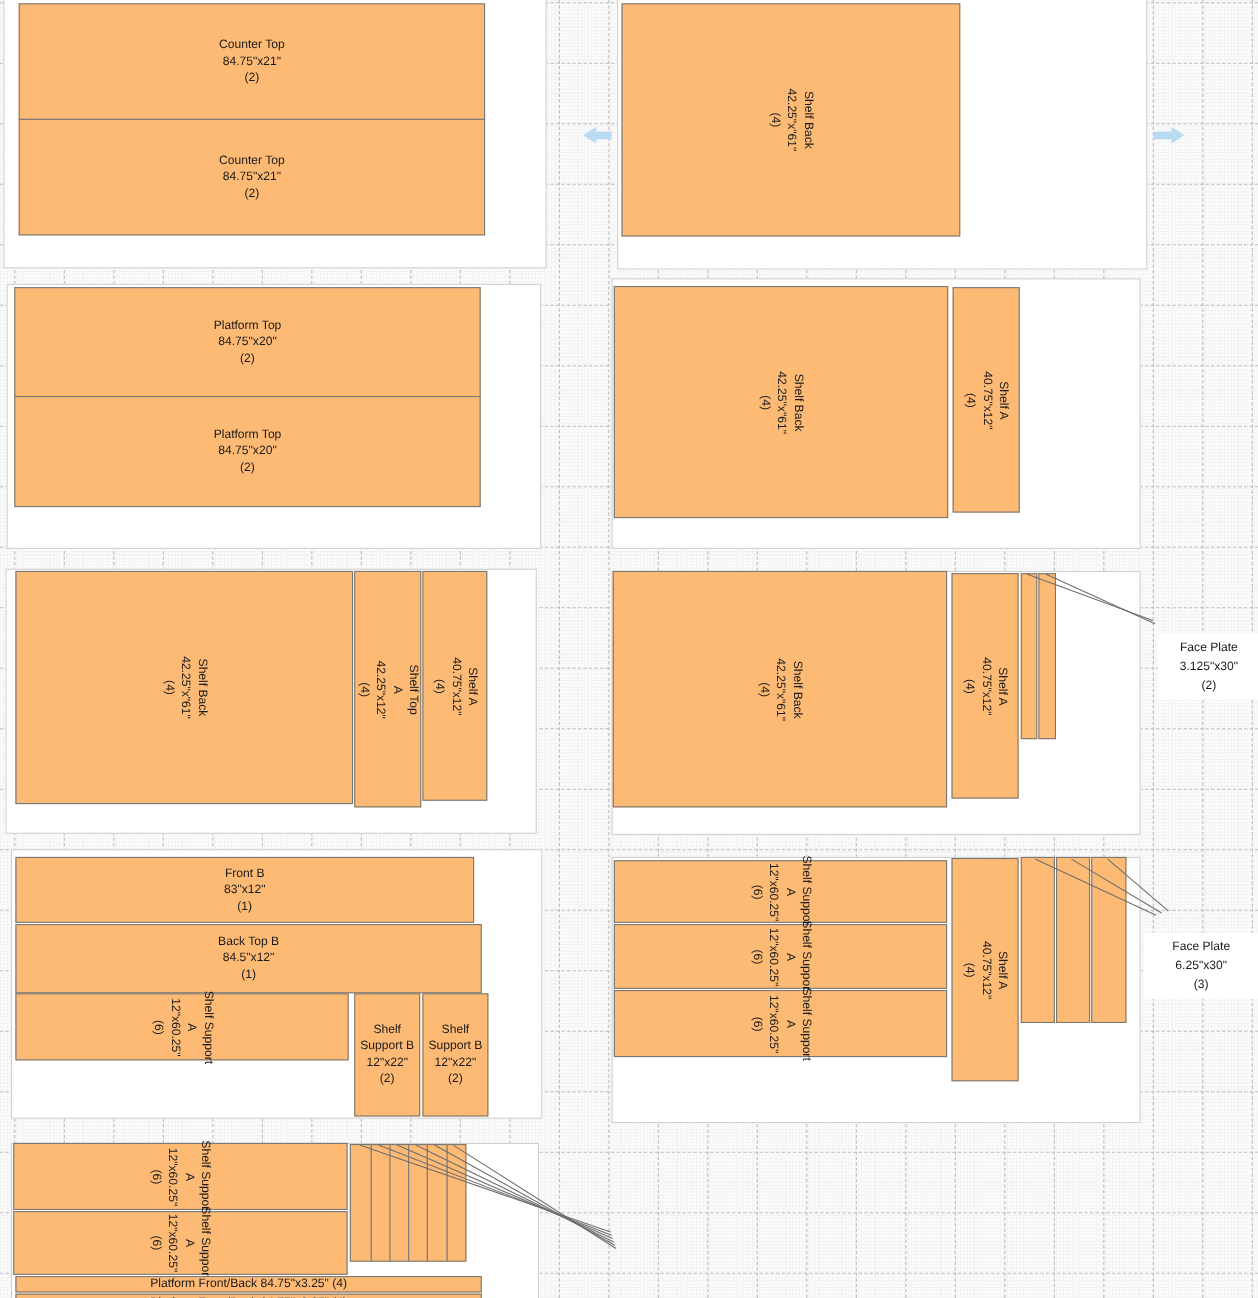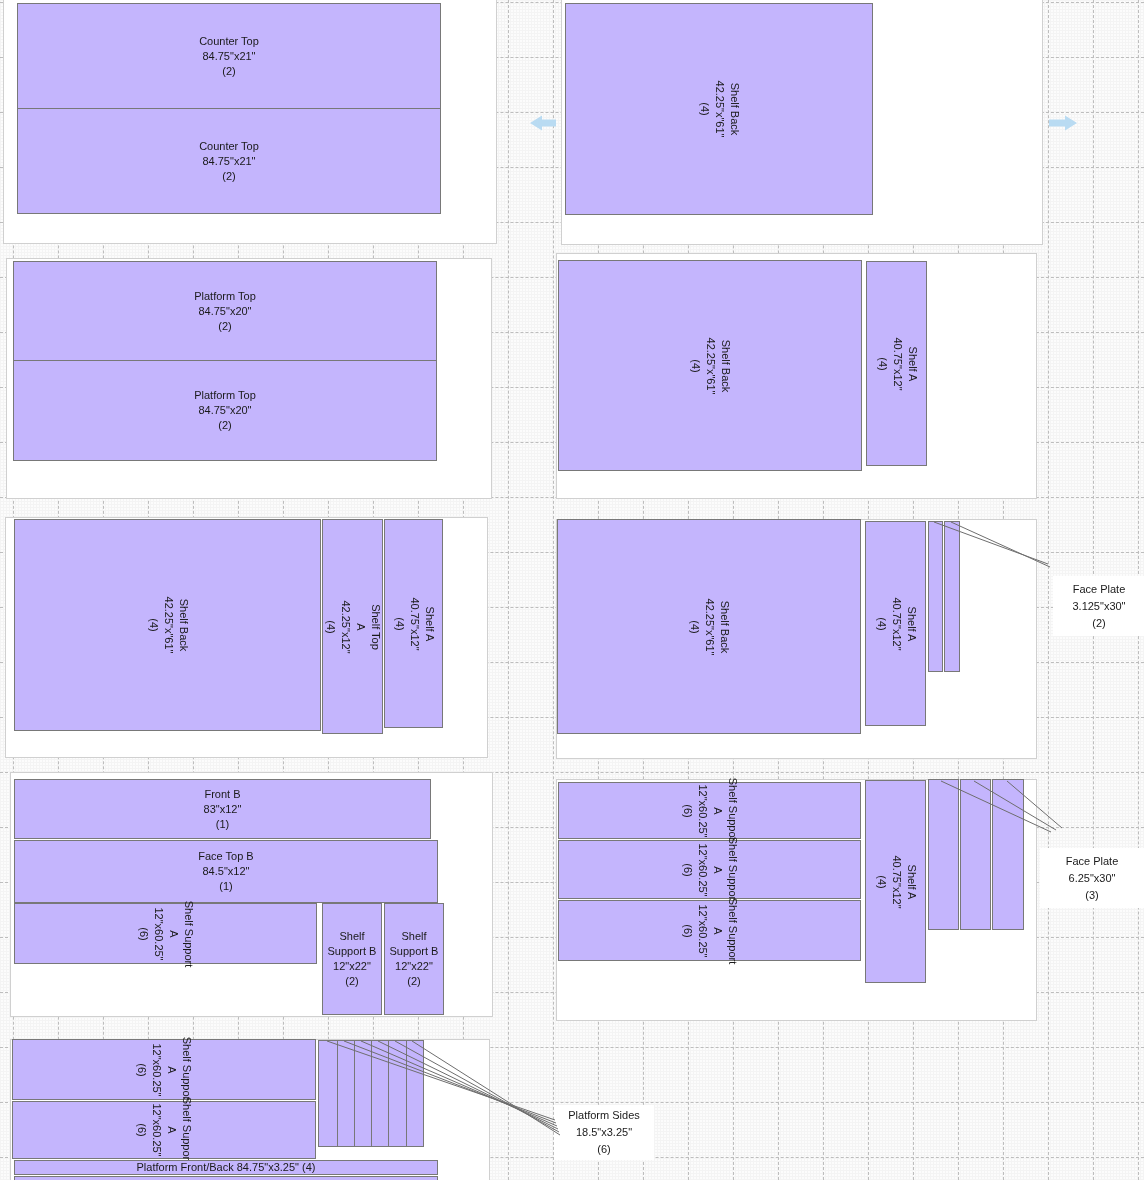--- a/index.html
+++ b/index.html
@@ -17,21 +17,21 @@
       repeating-linear-gradient(90deg, #f4f4f4 0 1px, transparent 1px 3px),
       repeating-linear-gradient(0deg,  #ececec 0 1px, transparent 1px 15px),
       repeating-linear-gradient(90deg, #ececec 0 1px, transparent 1px 15px),
       repeating-linear-gradient(0deg,  #dcdcdc 0 1px, transparent 1px 30px),
       repeating-linear-gradient(90deg, #dcdcdc 0 1px, transparent 1px 30px);
   }
   .dash-h{position:absolute;left:0;width:1144px;height:0;border-top:1px dashed #bdbdbd;z-index:1;}
   .dash-v{position:absolute;top:0;height:1180px;width:0;border-left:1px dashed #bdbdbd;z-index:1;}
   .sheet{position:absolute;background:#ffffff;border:1px solid #d0d0d0;z-index:2;box-sizing:border-box;}
   .part{
-    position:absolute;background:#c4b5fd;border:1px solid #787878;z-index:3;
+    position:absolute;background:#fdba74;border:1px solid #787878;z-index:3;
     box-sizing:border-box;display:flex;align-items:center;justify-content:center;
   }
   .lbl{
     text-align:center;font-size:11px;line-height:15px;color:#1a1a1a;white-space:pre-line;
   }
   .lbl span{display:block;}
   .rotwrap{position:absolute;left:50%;top:50%;transform:translate(-50%,-50%) rotate(90deg);}
   .part.rel{display:block;}
   .note{
     position:absolute;background:#ffffff;z-index:4;display:flex;align-items:center;justify-content:center;
@@ -195,21 +195,21 @@
     </div>
   </div>
 
   <div class="part" style="left:14px;top:779px;width:417px;height:60px">
     <div class="lbl">
       <span>Front B</span><span>83"x12"</span><span>(1)</span>
     </div>
   </div>
   <div class="part" style="left:14px;top:840px;width:424px;height:63px">
     <div class="lbl">
-      <span>Face Top B</span><span>84.5"x12"</span><span>(1)</span>
+      <span>Back Top B</span><span>84.5"x12"</span><span>(1)</span>
     </div>
   </div>
   <div class="part rel" style="left:14px;top:903px;width:303px;height:61px">
     <div class="rotwrap">
         <div class="lbl" style="width:70px">
       <span>Shelf Support A</span><span>12"x60.25"</span><span>(6)</span>
     </div>
       </div>
   </div>
   <div class="part" style="left:322px;top:903px;width:60px;height:112px">
@@ -273,25 +273,20 @@
       <span>Shelf Support A</span><span>12"x60.25"</span><span>(6)</span>
     </div>
       </div>
   </div>
   <div class="part" style="left:318px;top:1040px;width:20px;height:107px"></div>
   <div class="part" style="left:337px;top:1040px;width:18px;height:107px"></div>
   <div class="part" style="left:354px;top:1040px;width:18px;height:107px"></div>
   <div class="part" style="left:371px;top:1040px;width:18px;height:107px"></div>
   <div class="part" style="left:388px;top:1040px;width:19px;height:107px"></div>
   <div class="part" style="left:406px;top:1040px;width:18px;height:107px"></div>
-  <div class="note" style="left:554px;top:1105px;width:100px;height:55px">
-    <div class="lbl" style="line-height:17px">
-      <span>Platform Sides</span><span>18.5"x3.25"</span><span>(6)</span>
-    </div>
-  </div>
   <div class="part" style="left:14px;top:1160px;width:424px;height:15px">
     <div class="lbl" style="line-height:13px">
       <span>Platform Front/Back 84.75"x3.25" (4)</span>
     </div>
   </div>
   <div class="part" style="left:14px;top:1176px;width:424px;height:16px">
     <div class="lbl" style="line-height:13px">
       <span>Platform Front/Back 84.75"x3.25" (4)</span>
     </div>
   </div>

